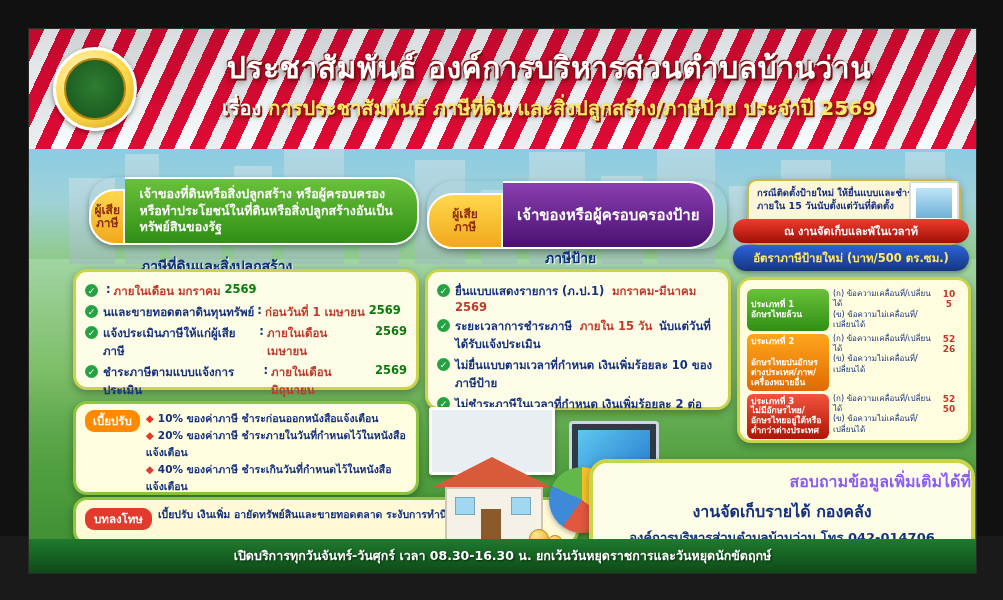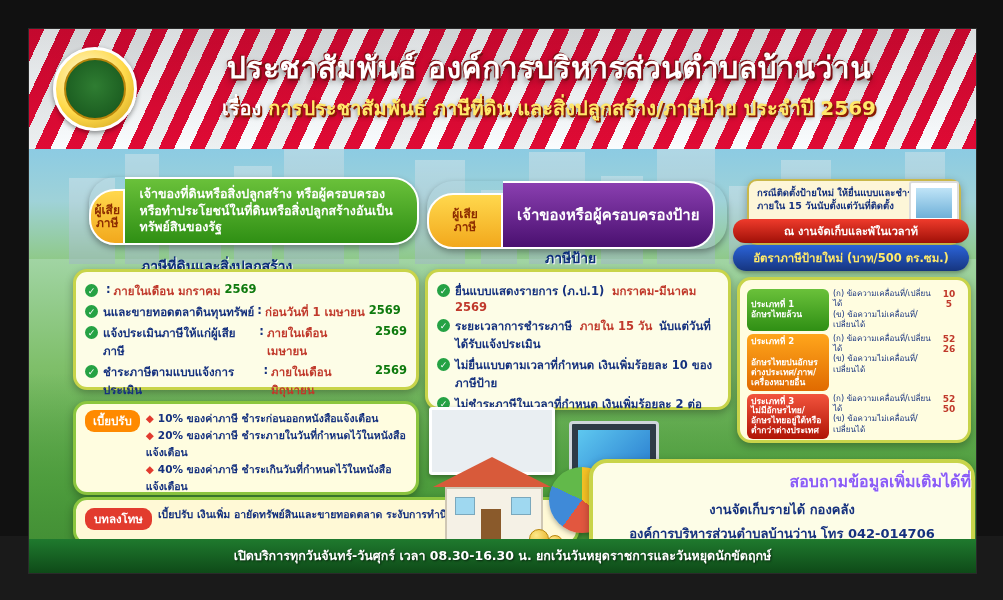--- a/index.html
+++ b/index.html
@@ -75,21 +75,21 @@
      font-size:11px;font-weight:bold;display:flex;align-items:center;justify-content:center;}
   .type-row{display:flex;align-items:stretch;margin:3px 0;}
   .type-tag{width:74px;border-radius:6px;color:#fff;font-size:8.5px;font-weight:bold;
      padding:3px 4px;line-height:1.15;display:flex;flex-direction:column;justify-content:center;}
   .t-green{background:linear-gradient(180deg,#6ac13a,#2f8f14);}
   .t-org{background:linear-gradient(180deg,#ffa61c,#e06a00);gap:12px;}
   .t-red{background:linear-gradient(180deg,#f2543d,#b01405);}
   .type-body{flex:1;padding-left:4px;font-size:8px;color:#15317e;line-height:1.3;}
   .type-val{width:24px;text-align:center;font-size:9px;font-weight:bold;color:#c0392b;}
   .contact-t1{text-align:right;color:#8b5cf6;font-size:16px;font-weight:bold;text-shadow:1px 1px 0 #fff;margin-top:6px;}
-  .contact-t2{text-align:center;color:#15317e;font-size:13px;font-weight:bold;margin-top:5px;}
+  .contact-t2{text-align:center;color:#15317e;font-size:16px;font-weight:bold;margin-top:5px;}
   .contact-t3{text-align:center;color:#15317e;font-size:13px;font-weight:bold;margin-top:3px;}
   .footer{position:absolute;left:0;bottom:0;width:947px;height:34px;
      background:linear-gradient(180deg,#1f7a2e,#0e4a18);display:flex;align-items:center;justify-content:center;}
   .footer span{color:#fff;font-size:12.5px;font-weight:bold;text-shadow:1px 1px 2px rgba(0,0,0,.6);}
   .billboard{position:absolute;left:392px;top:378px;width:140px;height:92px;}
   .bb-face{position:absolute;left:8px;top:0;width:120px;height:62px;background:#e9eef2;border:3px solid #fff;border-radius:3px;box-shadow:0 2px 5px rgba(0,0,0,.35);}
   .bb-leg{position:absolute;left:60px;top:60px;width:8px;height:32px;background:#b9c2c7;}
   .house{position:absolute;left:404px;top:428px;width:118px;height:82px;}
   .h-roof{position:absolute;left:0;top:0;width:0;height:0;border-left:59px solid transparent;border-right:59px solid transparent;border-bottom:30px solid #d85a3a;}
   .h-body{position:absolute;left:12px;top:30px;width:94px;height:52px;background:#f5f1e6;border:2px solid #cfc7b4;}

